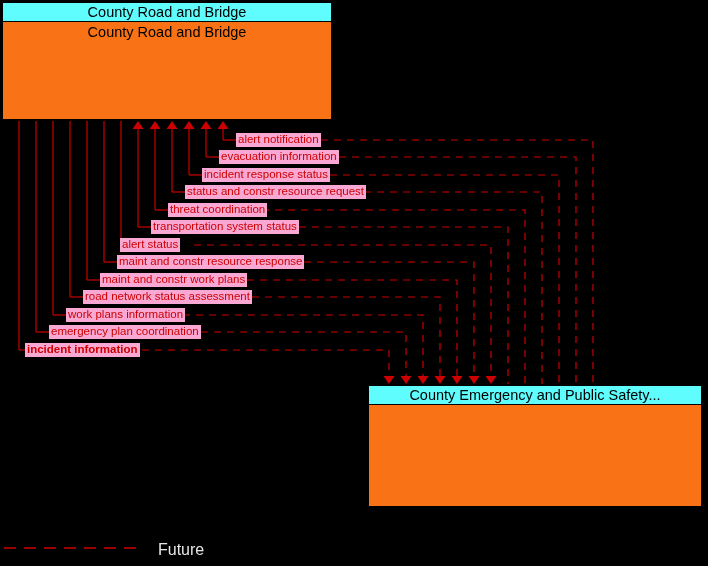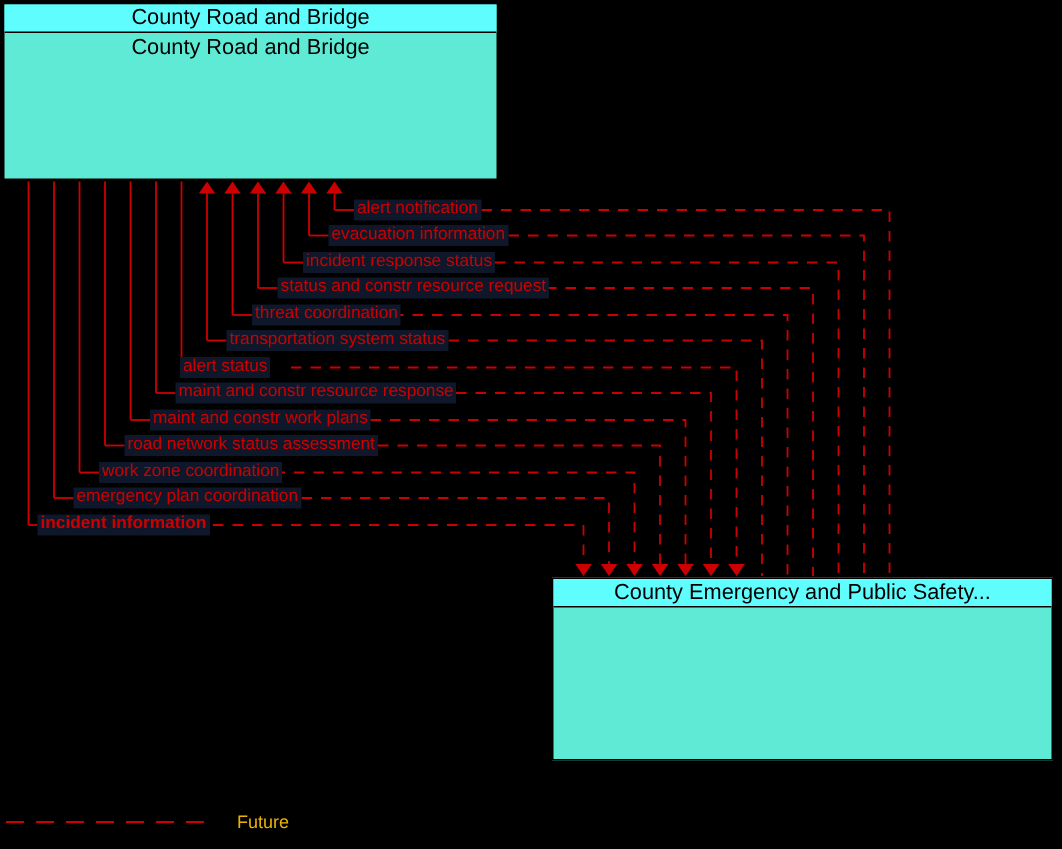--- a/index.html
+++ b/index.html
@@ -15,21 +15,21 @@
     font-family: "Liberation Sans", sans-serif;
   }
   #canvas {
     position: absolute;
     left: 0; top: 0;
     width: 708px;
     height: 566px;
   }
   .entity-box {
     position: absolute;
-    background: #5eead4;
+    background: #f97316;
     border: 1px solid #000000;
     box-sizing: border-box;
     z-index: 5;
   }
   .entity-title {
     background: #5ffdfd;
     color: #000000;
     font-size: 14.5px;
     text-align: center;
     line-height: 18px;
@@ -43,34 +43,34 @@
     color: #000000;
     font-size: 14.5px;
     text-align: center;
     line-height: 19px;
     padding-top: 1px;
     white-space: nowrap;
     overflow: hidden;
   }
   .flow-label {
     position: absolute;
-    background: #0f172a;
+    background: #f9a8d4;
     color: #cc0000;
     font-size: 11.5px;
     line-height: 13px;
     height: 14px;
     padding: 0 2px;
     white-space: nowrap;
     z-index: 6;
     box-sizing: border-box;
   }
   .legend-text {
     position: absolute;
-    color: #eab308;
-    font-size: 12px;
+    color: #e5e5e5;
+    font-size: 16px;
     white-space: nowrap;
     z-index: 6;
   }
 </style>
 </head>
 <body>
 
 <svg id="canvas" viewBox="0 0 708 566" xmlns="http://www.w3.org/2000/svg">
   <g id="flow-lines">
       <path d="M 223 140 L 223 129" stroke="#cc0000" fill="none" stroke-width="1.2"></path>
@@ -141,21 +141,21 @@
     <div class="flow-label" id="lbl-0" style="left: 236px; top: 133px;">alert notification</div>
     <div class="flow-label" id="lbl-1" style="left: 219px; top: 150px;">evacuation information</div>
     <div class="flow-label" id="lbl-2" style="left: 202px; top: 168px;">incident response status</div>
     <div class="flow-label" id="lbl-3" style="left: 185px; top: 185px;">status and constr resource request</div>
     <div class="flow-label" id="lbl-4" style="left: 168px; top: 203px;">threat coordination</div>
     <div class="flow-label" id="lbl-5" style="left: 151px; top: 220px;">transportation system status</div>
     <div class="flow-label" id="lbl-6" style="left: 120px; top: 238px;">alert status</div>
     <div class="flow-label" id="lbl-7" style="left: 117px; top: 255px;">maint and constr resource response</div>
     <div class="flow-label" id="lbl-8" style="left: 100px; top: 273px;">maint and constr work plans</div>
     <div class="flow-label" id="lbl-9" style="left: 83px; top: 290px;">road network status assessment</div>
-    <div class="flow-label" id="lbl-10" style="left: 66px; top: 308px;">work zone coordination</div>
+    <div class="flow-label" id="lbl-10" style="left: 66px; top: 308px;">work plans information</div>
     <div class="flow-label" id="lbl-11" style="left: 49px; top: 325px;">emergency plan coordination</div>
     <div class="flow-label" id="lbl-12" style="left: 25px; top: 343px; font-weight: bold;">incident information</div>
   </div>
 
 <div id="legend-line-holder">
     <svg width="142" height="4" style="position: absolute; left: 4px; top: 546px;">
       <path d="M 0 2 L 140 2" stroke="#cc0000" stroke-width="1.3" stroke-dasharray="12,8" fill="none"></path>
     </svg>
   </div>
 <div class="legend-text" id="legend-text" style="left: 158px; top: 541px;">Future</div>

